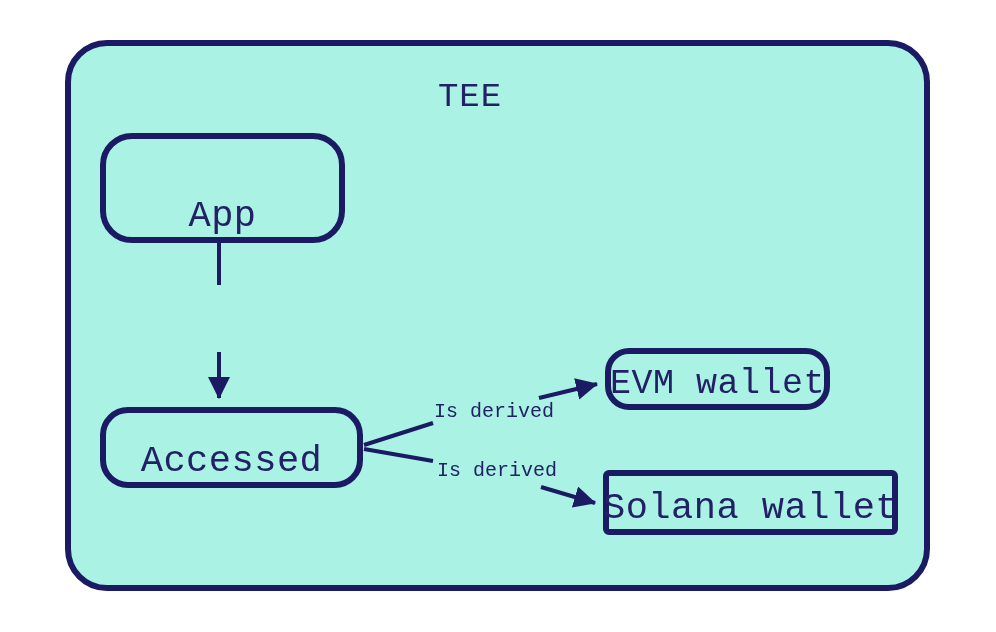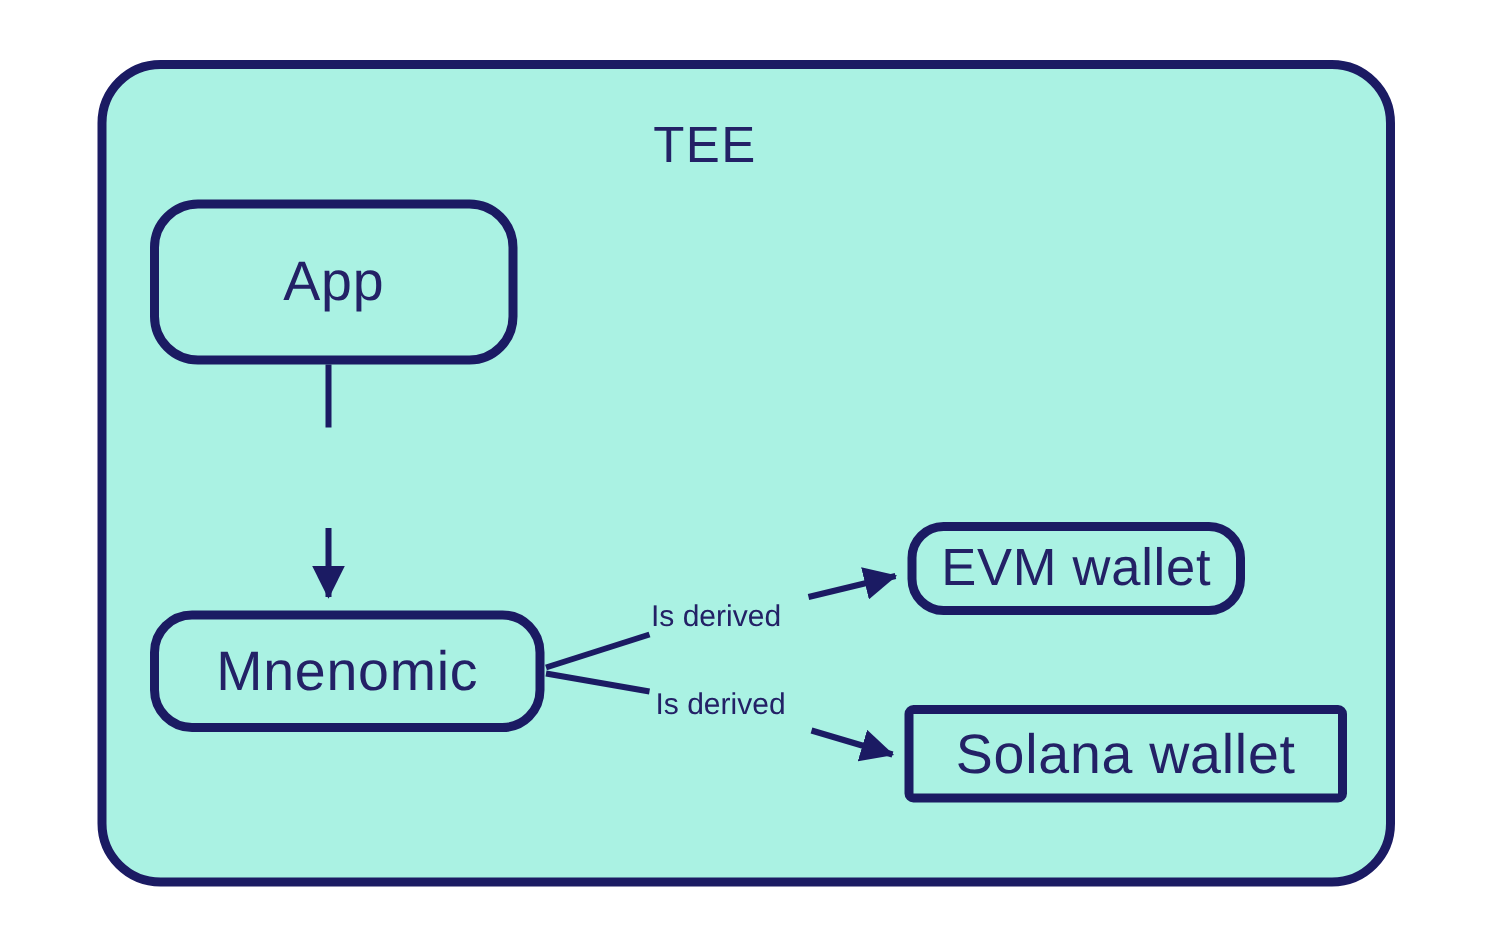--- a/index.html
+++ b/index.html
@@ -12,20 +12,21 @@
   html, body {
     background: var(--page_background);
     font-family: "Liberation Sans", sans-serif;
   }
   .canvas {
     position: relative;
     width: 996px;
     height: 616px;
     background: var(--page_background);
     overflow: hidden;
+    font-family: Liberation Mono, monospace;
   }
   .tee {
     position: absolute;
     left: 65px; top: 40px;
     width: 865px; height: 551px;
     background: var(--node_fill);
     border: 6px solid var(--stroke);
     border-radius: 42px;
   }
   .tee-label {
@@ -46,21 +47,21 @@
     stroke-width: 4;
     stroke-linecap: butt;
   }
   .edges marker path { fill: var(--stroke); }
   .node {
     position: absolute;
     background: var(--node_fill);
     border: 6px solid var(--stroke);
     border-radius: 28px;
     display: flex;
-    align-items: center;
+    align-items: flex-end;
     justify-content: center;
     color: var(--text);
     font-weight: 500;
     letter-spacing: 0.5px;
     white-space: nowrap;
   }
   .node-app     { left: 100px; top: 133px; width: 245px; height: 110px; border-radius: 32px; font-size: 37px; }
   .node-mnemonic{ left: 100px; top: 407px; width: 263px; height: 81px;  border-radius: 28px; font-size: 37px; }
   .node-evm     { left: 605px; top: 348px; width: 225px; height: 62px;  border-radius: 24px; font-size: 35px; }
   .node-solana  { left: 603px; top: 470px; width: 295px; height: 65px;  border-radius: 6px; font-size: 37px; }
@@ -106,21 +107,21 @@
       <line x1="364" y1="449" x2="433" y2="461"></line>
       <line x1="541" y1="487" x2="595" y2="503" marker-end="url(#ah)"></line>
     </g>
   </svg>
 
   <div class="node node-app">
     <span>App</span>
   </div>
 
   <div class="node node-mnemonic">
-    <span>Mnenomic</span>
+    <span>Accessed</span>
   </div>
 
   <div class="node node-evm">
     <span>EVM wallet</span>
   </div>
 
   <div class="node node-solana">
     <span>Solana wallet</span>
   </div>
 

